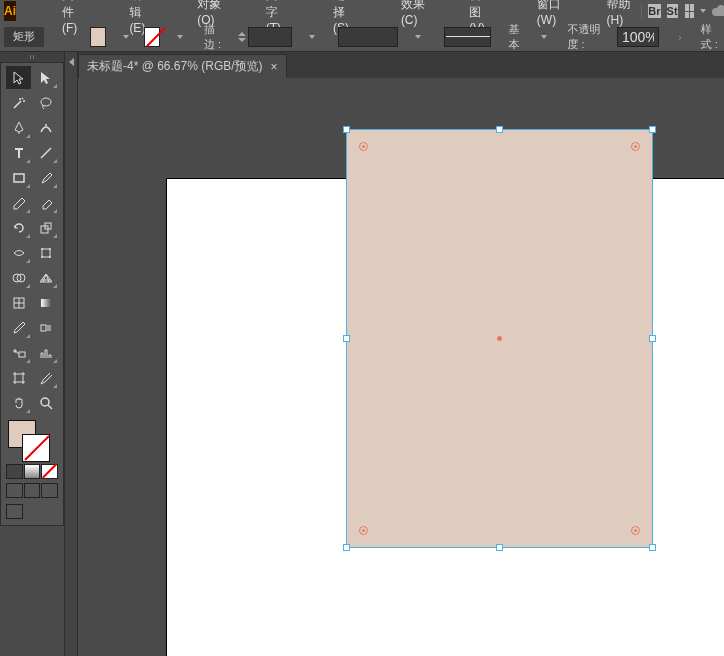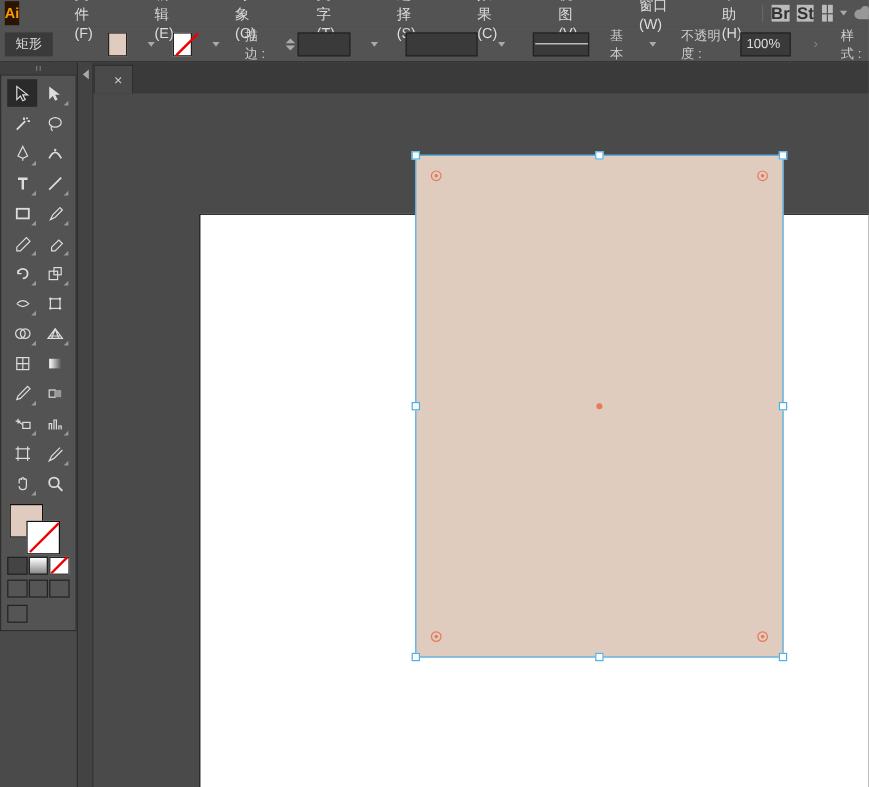--- a/index.html
+++ b/index.html
@@ -3,41 +3,41 @@
 <meta charset="utf-8">
 <style>
   * { margin: 0; padding: 0; box-sizing: border-box; font-family: "Microsoft YaHei", Arial, sans-serif; }
   body { width: 724px; height: 656px; background: #4a4a4a; overflow: hidden; color: #ddd; font-size: 11px; }
 
   
   .menubar { display: flex; align-items: center; height: 22px; background: #535353; padding-left: 4px; }
   .app-logo { width: 20px; height: 20px; background: #2a1500; color: #ff9a00; font-weight: bold; font-size: 12px; display: flex; align-items: center; justify-content: center; margin-right: 8px; }
   .menu-item { padding: 0 6px; color: #ddd; font-size: 12px; cursor: default; margin-left: 32px; }
   .menu-sep { width: 1px; height: 14px; background: #666; margin: 0 4px; }
-  .br-icon { width: 18px; height: 14px; background: #bbb; color: #333; font-size: 14px; font-weight: bold; display: flex; align-items: center; justify-content: center; margin: 0 3px; text-align: center; }
+  .br-icon { width: 18px; height: 14px; background: #bbb; color: #333; font-size: 11px; font-weight: bold; display: flex; align-items: center; justify-content: center; margin: 0 3px; text-align: center; }
   .grid-icon { width: 16px; height: 14px; display: grid; grid-template-columns: 1fr 1fr; grid-template-rows: 1fr 1fr; gap: 1px; margin: 0 4px; }
   .grid-icon div { background: #bbb; }
   .dropdown-tri { width: 0; height: 0; border-left: 3px solid transparent; border-right: 3px solid transparent; border-top: 4px solid #aaa; margin-left: 2px; }
   .cloud-icon { width: 20px; height: 14px; position: relative; margin-left: 6px; }
   .cloud-icon::before { content: ""; position: absolute; width: 18px; height: 8px; background: #999; border-radius: 5px; top: 4px; }
   .cloud-icon::after { content: ""; position: absolute; width: 8px; height: 8px; background: #999; border-radius: 50%; top: 1px; left: 5px; }
 
   
   .controlbar { display: flex; align-items: center; height: 30px; background: #535353; border-bottom: 1px solid #2e2e2e; padding: 0 4px; gap: 15px; }
   .shape-label { width: 58px; height: 20px; background: #3a3a3a; display: flex; align-items: center; justify-content: center; font-size: 11px; }
   .fill-swatch { width: 22px; height: 20px; background: #e0cbbf; border: 1px solid #222; }
   .stroke-swatch { width: 22px; height: 20px; border: 1px solid #222; position: relative; background: #fff; }
   .stroke-swatch::after { content: ""; position: absolute; left: -2px; top: 8px; width: 26px; height: 2px; background: #e00; transform: rotate(-45deg); }
   .ctl-label { color: #ccc; font-size: 11px; }
   .stepper { display: flex; align-items: center; }
   .stepper-arrows { width: 10px; display: flex; flex-direction: column; }
   .step-up, .step-down { width: 0; height: 0; border-left: 4px solid transparent; border-right: 4px solid transparent; margin: 1px 0; }
   .step-up { border-bottom: 4px solid #aaa; }
   .step-down { border-top: 4px solid #aaa; }
-  .ctl-field { height: 20px; background: #3a3a3a; border: 1px solid #222; color: #ddd; font-size: 11px; padding: 0 4px; }
+  .ctl-field { height: 20px; background: #3a3a3a; border: 1px solid #222; color: #ddd; font-size: 14px; padding: 0 4px; }
   .brush-field { width: 86px; height: 20px; background: #3a3a3a; border: 1px solid #222; }
   .style-field { width: 68px; height: 20px; background: #3a3a3a; border: 1px solid #222; display: flex; align-items: center; justify-content: center; }
   .style-field .line { width: 44px; height: 1px; background: #ddd; }
   .style-text { font-size: 11px; color: #ccc; margin-left: 2px; }
 
   
   .main { display: flex; height: 604px; }
 
   
   .tools-col { display: flex; flex-direction: column; }
@@ -337,20 +337,21 @@
     </div>
   </div>
 
   <div class="dock-bar">
     <div class="dock-tri" style="transform:rotate(180deg)"></div>
   </div>
 
   <div class="docwrap">
     <div class="doc-tabs">
       <div class="doc-tab">
+        <span>未标题-4* @ 66.67% (RGB/预览)</span>
         <span class="tab-close">×</span>
       </div>
     </div>
     <div class="canvas-area">
       <div class="artboard"></div>
       <div class="rect-shape"></div>
 
       <div class="sel-handle" style="left:265px;top:48px"></div>
       <div class="sel-handle" style="left:418px;top:48px"></div>
       <div class="sel-handle" style="left:571px;top:48px"></div>

